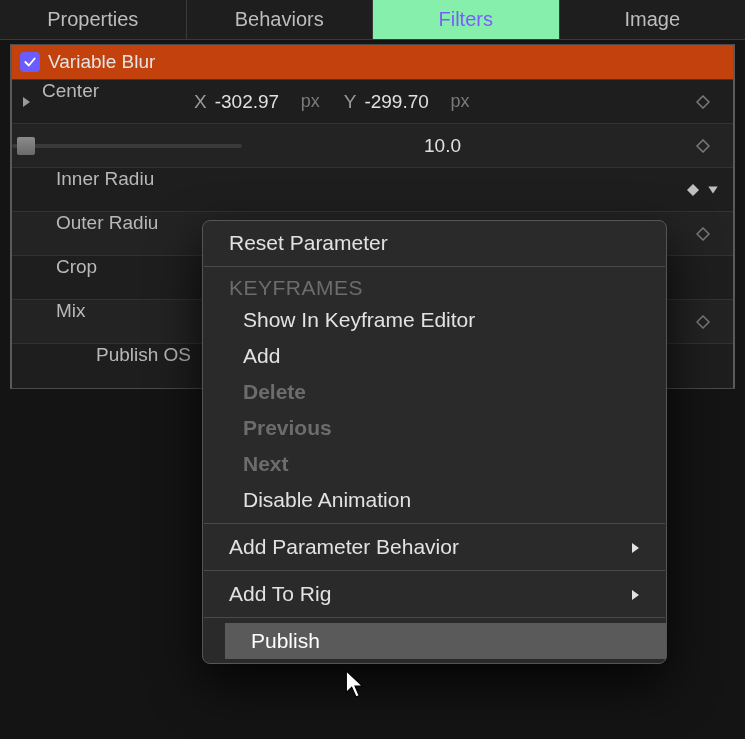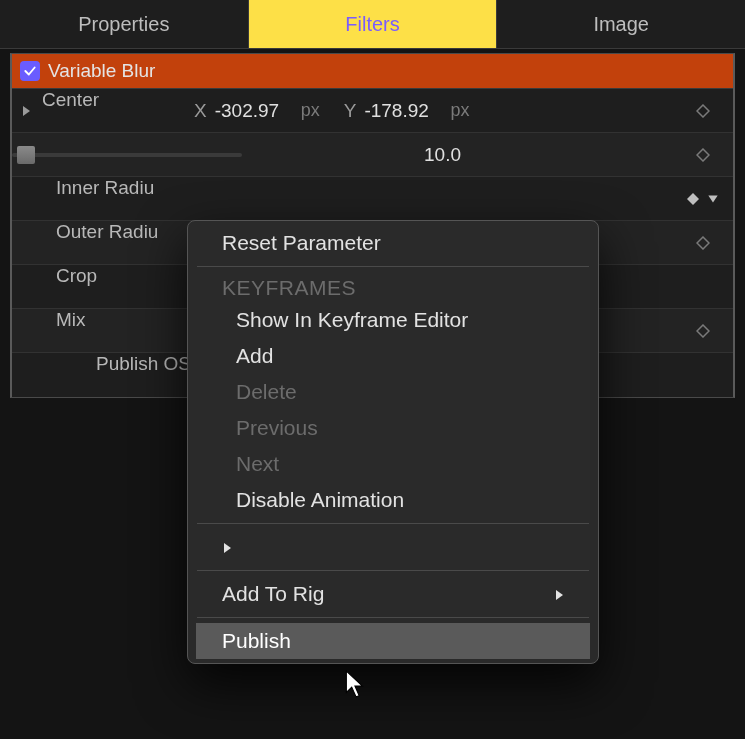--- a/index.html
+++ b/index.html
@@ -8,38 +8,38 @@
     height: 739px;
     background: #141414;
     font-family: -apple-system, "Helvetica Neue", Arial, sans-serif;
     color: #c8c8c8;
     overflow: hidden;
     font-size: 19px;
   }
   
   .tabs {
     display: flex;
-    height: 49px;
+    height: 40px;
     border-bottom: 1px solid #3a3a3a;
   }
   .tab {
     flex: 1;
     display: flex;
     align-items: center;
     justify-content: center;
     color: #bdbdbd;
     font-size: 20px;
     border-right: 1px solid #3a3a3a;
     background: #1e1e1e;
     cursor: pointer;
   }
   .tab:last-child { border-right: none; }
   .tab.active {
     color: #7a5cff;
-    background: #fde047;
+    background: #86efac;
   }
   
   .panel {
     margin: 4px 10px 0 10px;
     border: 1px solid #4a4a4a;
     border-left: 2px solid #5a5a5a;
     border-right: 2px solid #5a5a5a;
     background: #1e1e1e;
   }
   .header-row {
@@ -152,42 +152,43 @@
     flex: 1;
     text-align: center;
     color: #e0e0e0;
     font-size: 19px;
     padding-right: 30px;
   }
   .kf-active svg polygon { fill: #bfbfbf; }
   
   .ctx {
     position: absolute;
-    left: 187px;
+    left: 202px;
     top: 220px;
-    width: 412px;
+    width: 465px;
     background: #2a2a2a;
     border: 1px solid #555;
     border-radius: 8px;
     box-shadow: 0 20px 50px rgba(0,0,0,.8);
-    padding: 4px 8px;
+    padding: 4px 0;
     font-size: 21px;
     color: #e2e2e2;
   }
   .ctx-item {
     padding: 6px 26px;
     display: flex;
     align-items: center;
     justify-content: space-between;
     cursor: default;
   }
-  .ctx-item.disabled { color: #6c6c6c; }
+  .ctx-item.disabled { color: #6c6c6c; font-weight: bold; }
   .ctx-item.hovered {
     background: #5a5a5a;
     color: #fff;
+    margin-left: 22px;
   }
   .ctx-sep {
     height: 1px;
     background: #4a4a4a;
     margin: 5px 1px;
   }
   .ctx-section {
     padding: 4px 26px 2px 26px;
     color: #6c6c6c;
     letter-spacing: 0.5px;
@@ -205,20 +206,23 @@
   }
   .cursor svg { width: 22px; height: 30px; }
 </style>
 </head>
 <body>
 
 <div class="tabs">
   <div class="tab">
       <span>Properties</span>
     </div>
+  <div class="tab">
+      <span>Behaviors</span>
+    </div>
   <div class="tab active">
       <span>Filters</span>
     </div>
   <div class="tab">
       <span>Image</span>
     </div>
 </div>
 
 <div class="panel">
   <div class="header-row">
@@ -236,21 +240,21 @@
           <polygon points="2,1 9,6 2,11" fill="#9a9a9a"></polygon>
         </svg>
     </div>
     <div class="label" style="flex:0 0 150px;padding-left:2px;">Center</div>
     <div class="controls">
       <div class="xy">
         <span class="axis-label">X</span>
         <span class="num">-302.97</span>
         <span class="unit">px</span>
         <span class="axis-label">Y</span>
-        <span class="num">-178.92</span>
+        <span class="num">-299.70</span>
         <span class="unit">px</span>
       </div>
     </div>
     <div class="kf">
       <svg viewBox="0 0 14 14">
           <polygon points="7,1 13,7 7,13 1,7" fill="none" stroke="#7a7a7a" stroke-width="1.5"></polygon>
         </svg>
     </div>
   </div>
 
@@ -334,20 +338,21 @@
       <span>Previous</span>
     </div>
   <div class="ctx-item ctx-sub disabled">
       <span>Next</span>
     </div>
   <div class="ctx-item ctx-sub">
       <span>Disable Animation</span>
     </div>
   <div class="ctx-sep"></div>
   <div class="ctx-item">
+    <span>Add Parameter Behavior</span>
     <span class="sub-arrow"><svg viewBox="0 0 10 12">
           <polygon points="2,1 9,6 2,11" fill="#e2e2e2"></polygon>
         </svg></span>
   </div>
   <div class="ctx-sep"></div>
   <div class="ctx-item">
     <span>Add To Rig</span>
     <span class="sub-arrow"><svg viewBox="0 0 10 12">
           <polygon points="2,1 9,6 2,11" fill="#e2e2e2"></polygon>
         </svg></span>

